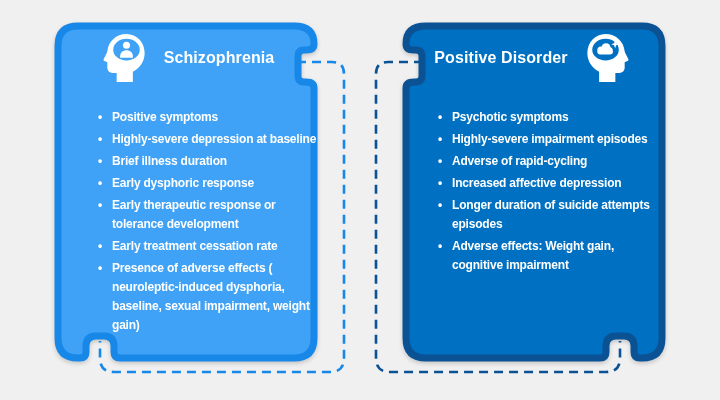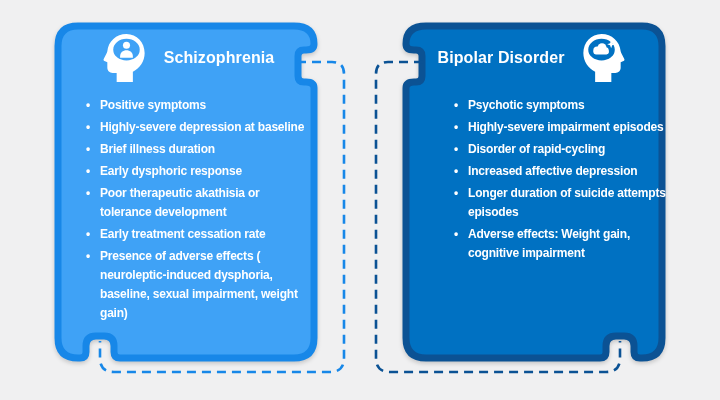--- a/index.html
+++ b/index.html
@@ -29,24 +29,24 @@
   }
   .header-left { left: 60px; width: 252px; }
   .header-right { left: 408px; width: 252px; }
   .icon { width: 55px; height: 55px; flex: 0 0 auto; }
   .title {
     color: #ffffff; font-size: 16px; font-weight: 700;
     letter-spacing: 0.1px; white-space: nowrap;
   }
   .list {
     position: absolute; top: 92px; width: 228px;
-    margin: 4px; padding: 0; list-style: none;
+    margin: 16px; padding: 0; list-style: none;
   }
   .list-left  { left: 80px;  }
-  .list-right { left: 448px; }
+  .list-right { left: 420px; }
   .list li {
     position: relative;
     padding-left: 16px;
     margin-bottom: 3px;
     color: #ffffff;
     font-size: 12px;
     font-weight: 600;
     line-height: 19px;
     letter-spacing: -0.2px;
   }
@@ -94,21 +94,21 @@
                C42.5 38 47.5 31 47.5 22.5 C47.5 11.5 39.5 3 29 3 Z"></path>
       <ellipse cx="29" cy="19" rx="13.5" ry="11" fill="#3fa2f6"></ellipse>
       <circle cx="29" cy="14.5" r="3.6" fill="#ffffff"></circle>
       <path fill="#ffffff" d="M22.5 26 C22.5 21.8 25.4 19.6 29 19.6 C32.6 19.6 35.5 21.8 35.5 26
                L35.5 27.2 L22.5 27.2 Z"></path>
     </svg>
     <div class="title">Schizophrenia</div>
   </div>
 
   <div class="header header-right">
-    <div class="title">Bipolar Disorder</div>
+    <div class="title">Positive Disorder</div>
     <svg class="icon" viewBox="0 0 56 56">
       <path fill="#ffffff" d="M27 3 C37.5 3 45.5 10.5 46.5 20.5 C46.6 21.3 47 22.2 47.6 23.4
                L50.2 28.6 C50.6 29.4 50.2 30.3 49.4 30.6 L46.5 31.7 L46.5 37.5
                C46.5 40.5 44.1 42.8 41.1 42.8 L37 42.8 L37 52 L20.5 52 L20.5 41.5
                C13.5 38 8.5 31 8.5 22.5 C8.5 11.5 16.5 3 27 3 Z"></path>
       <ellipse cx="27" cy="19" rx="13.5" ry="11" fill="#0071c2"></ellipse>
       <g fill="#ffffff">
         <circle cx="22.5" cy="19.5" r="3.8"></circle>
         <circle cx="27.5" cy="17" r="4.6"></circle>
         <circle cx="31" cy="20" r="3.4"></circle>
@@ -117,27 +117,27 @@
       <path fill="#ffffff" d="M36.8 9.5 L37.9 12.4 L40.8 13.5 L37.9 14.6 L36.8 17.5 L35.7 14.6
                L32.8 13.5 L35.7 12.4 Z"></path>
     </svg>
   </div>
 
   <ul class="list list-left">
     <li><span>Positive symptoms</span></li>
     <li><span>Highly-severe depression at baseline</span></li>
     <li><span>Brief illness duration</span></li>
     <li><span>Early dysphoric response</span></li>
-    <li><span>Poor therapeutic akathisia or tolerance development</span></li>
+    <li><span>Early therapeutic response or tolerance development</span></li>
     <li><span>Early treatment cessation rate</span></li>
     <li><span>Presence of adverse effects ( neuroleptic-induced dysphoria, baseline, sexual impairment, weight gain)</span></li>
   </ul>
 
   <ul class="list list-right">
     <li><span>Psychotic symptoms</span></li>
     <li><span>Highly-severe impairment episodes</span></li>
-    <li><span>Disorder of rapid-cycling</span></li>
+    <li><span>Adverse of rapid-cycling</span></li>
     <li><span>Increased affective depression</span></li>
     <li><span>Longer duration of suicide attempts episodes</span></li>
     <li><span>Adverse effects: Weight gain, cognitive impairment</span></li>
   </ul>
 
 </div>
 
 </body></html>

